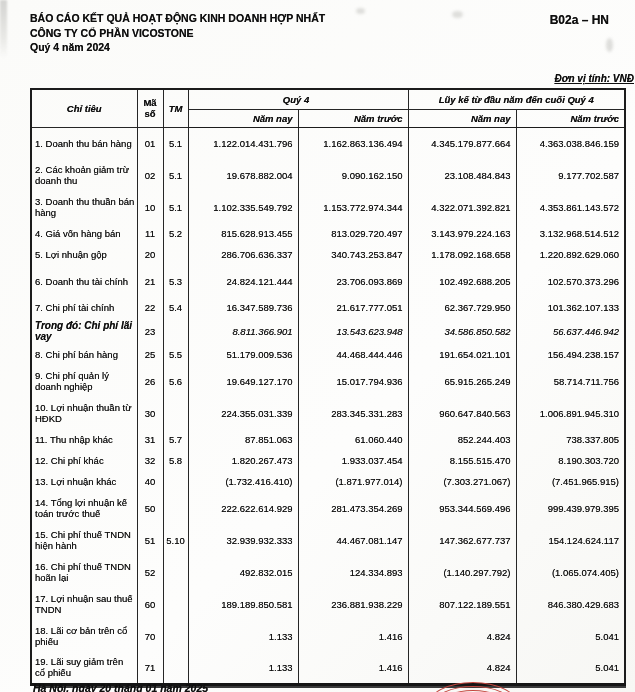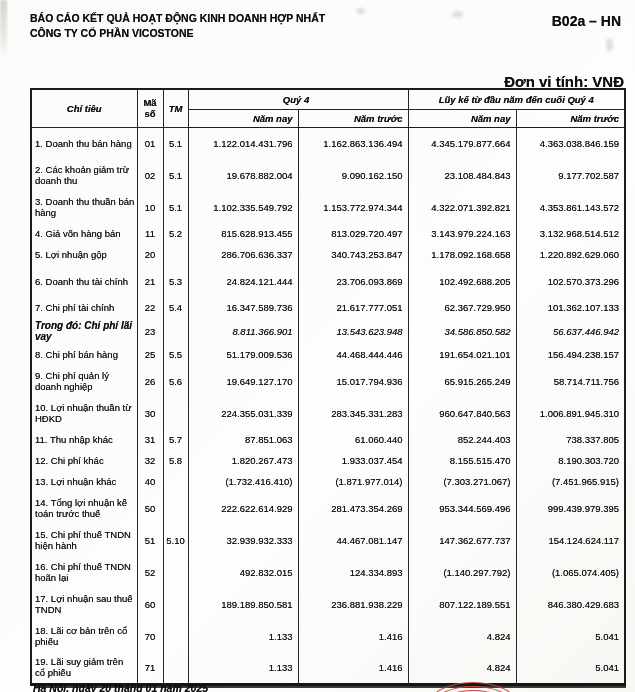--- a/index.html
+++ b/index.html
@@ -13,22 +13,22 @@
   
   .streak{position:absolute;left:0;top:0;width:7px;height:58px;
     background:linear-gradient(180deg,#aeaeab,#dcdcd8 70%,rgba(220,220,216,0));
     opacity:.5;filter:blur(1px);}
   .blob{position:absolute;background:#b9b9b5;border-radius:50%;filter:blur(1.5px);opacity:.45;}
   .blob.b1{left:356px;top:8px;width:9px;height:6px;}
   .blob.b2{left:452px;top:11px;width:11px;height:7px;}
   .blob.b3{left:606px;top:38px;width:7px;height:14px;}
 
   .head-block{position:absolute;left:30px;top:11px;font-size:10.5px;font-weight:bold;line-height:14.5px;}
-  .form-code{position:absolute;right:14px;top:13px;font-size:14px;font-weight:bold;}
-  .unit-label{position:absolute;right:11px;top:73px;font-size:15px;font-weight:bold;text-decoration:underline;}
+  .form-code{position:absolute;right:26px;top:13px;font-size:12px;font-weight:bold;}
+  .unit-label{position:absolute;right:1px;top:73px;font-size:10px;font-style:italic;font-weight:bold;text-decoration:underline;}
 
   table.report{
     position:absolute;left:30px;top:88px;width:594px;
     border-collapse:collapse;table-layout:fixed;
     font-size:9.5px;line-height:11px;
     border:2px solid #1c1c1c;
     box-shadow:2px 4px 0 -2px #3a3a3a;
   }
   col.c-item{width:106px;} col.c-code{width:26px;} col.c-note{width:25px;}
   col.c-q4c{width:110px;} col.c-q4p{width:110px;} col.c-ytc{width:108px;} col.c-ytp{width:109px;}
@@ -58,20 +58,21 @@
 <body>
 
 <div class="streak"></div>
 <div class="blob b1"></div>
 <div class="blob b2"></div>
 <div class="blob b3"></div>
 
 <div class="head-block txt-scan">
   <div>BÁO CÁO KẾT QUẢ HOẠT ĐỘNG KINH DOANH HỢP NHẤT</div>
   <div>CÔNG TY CỔ PHẦN VICOSTONE</div>
+  <div>Quý 4 năm 2024</div>
 </div>
 <div class="form-code txt-scan">B02a – HN</div>
 <div class="unit-label txt-scan">Đơn vị tính: VNĐ</div>
 
 <table class="report txt-scan">
   <colgroup>
     <col class="c-item">
       <col class="c-code">
       <col class="c-note">
     <col class="c-q4c">

